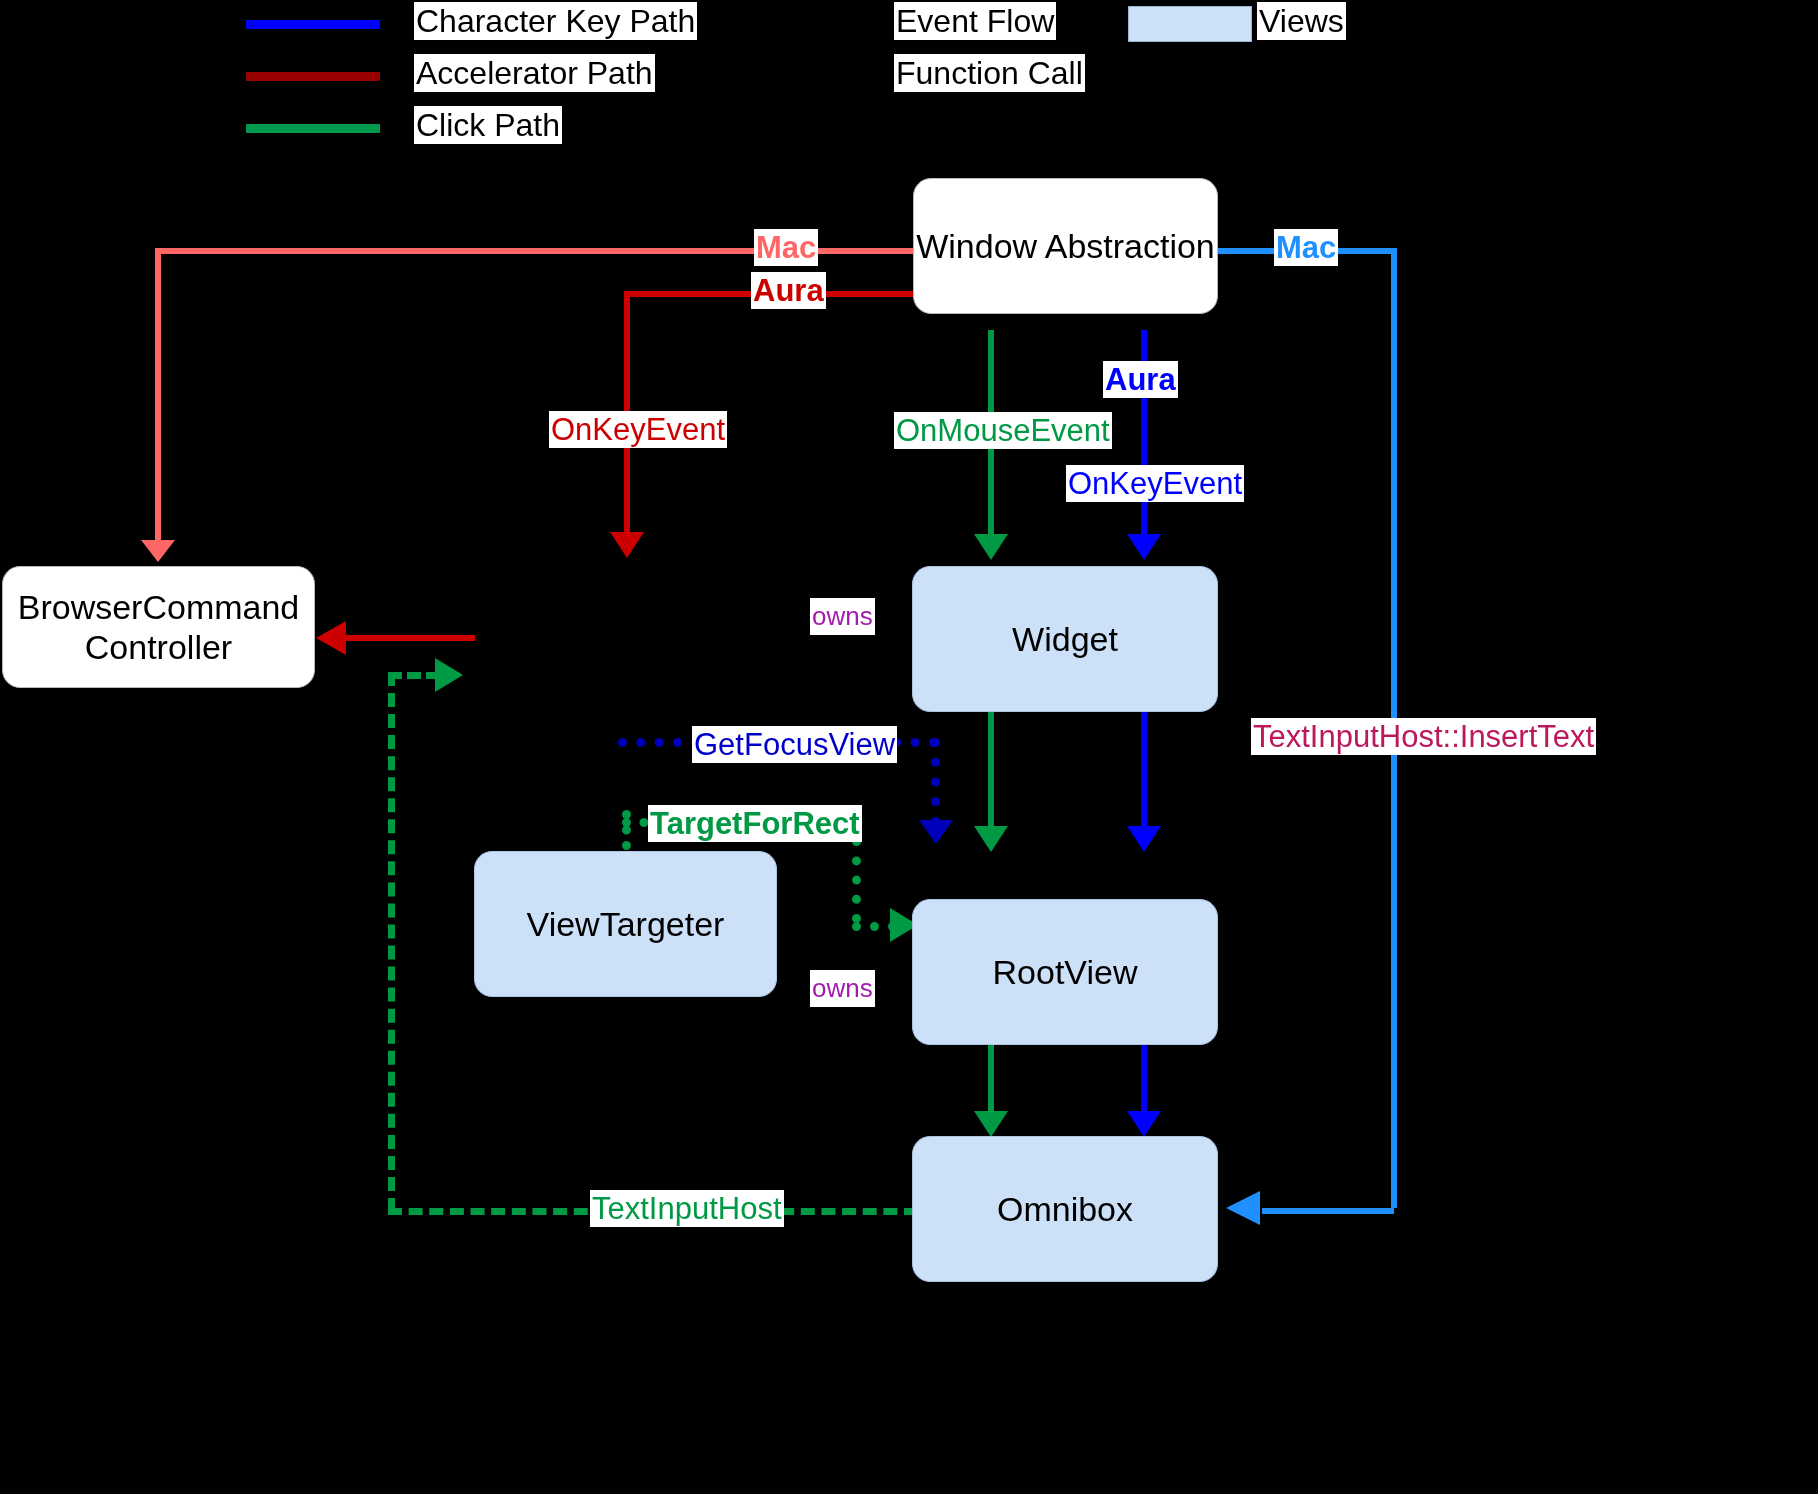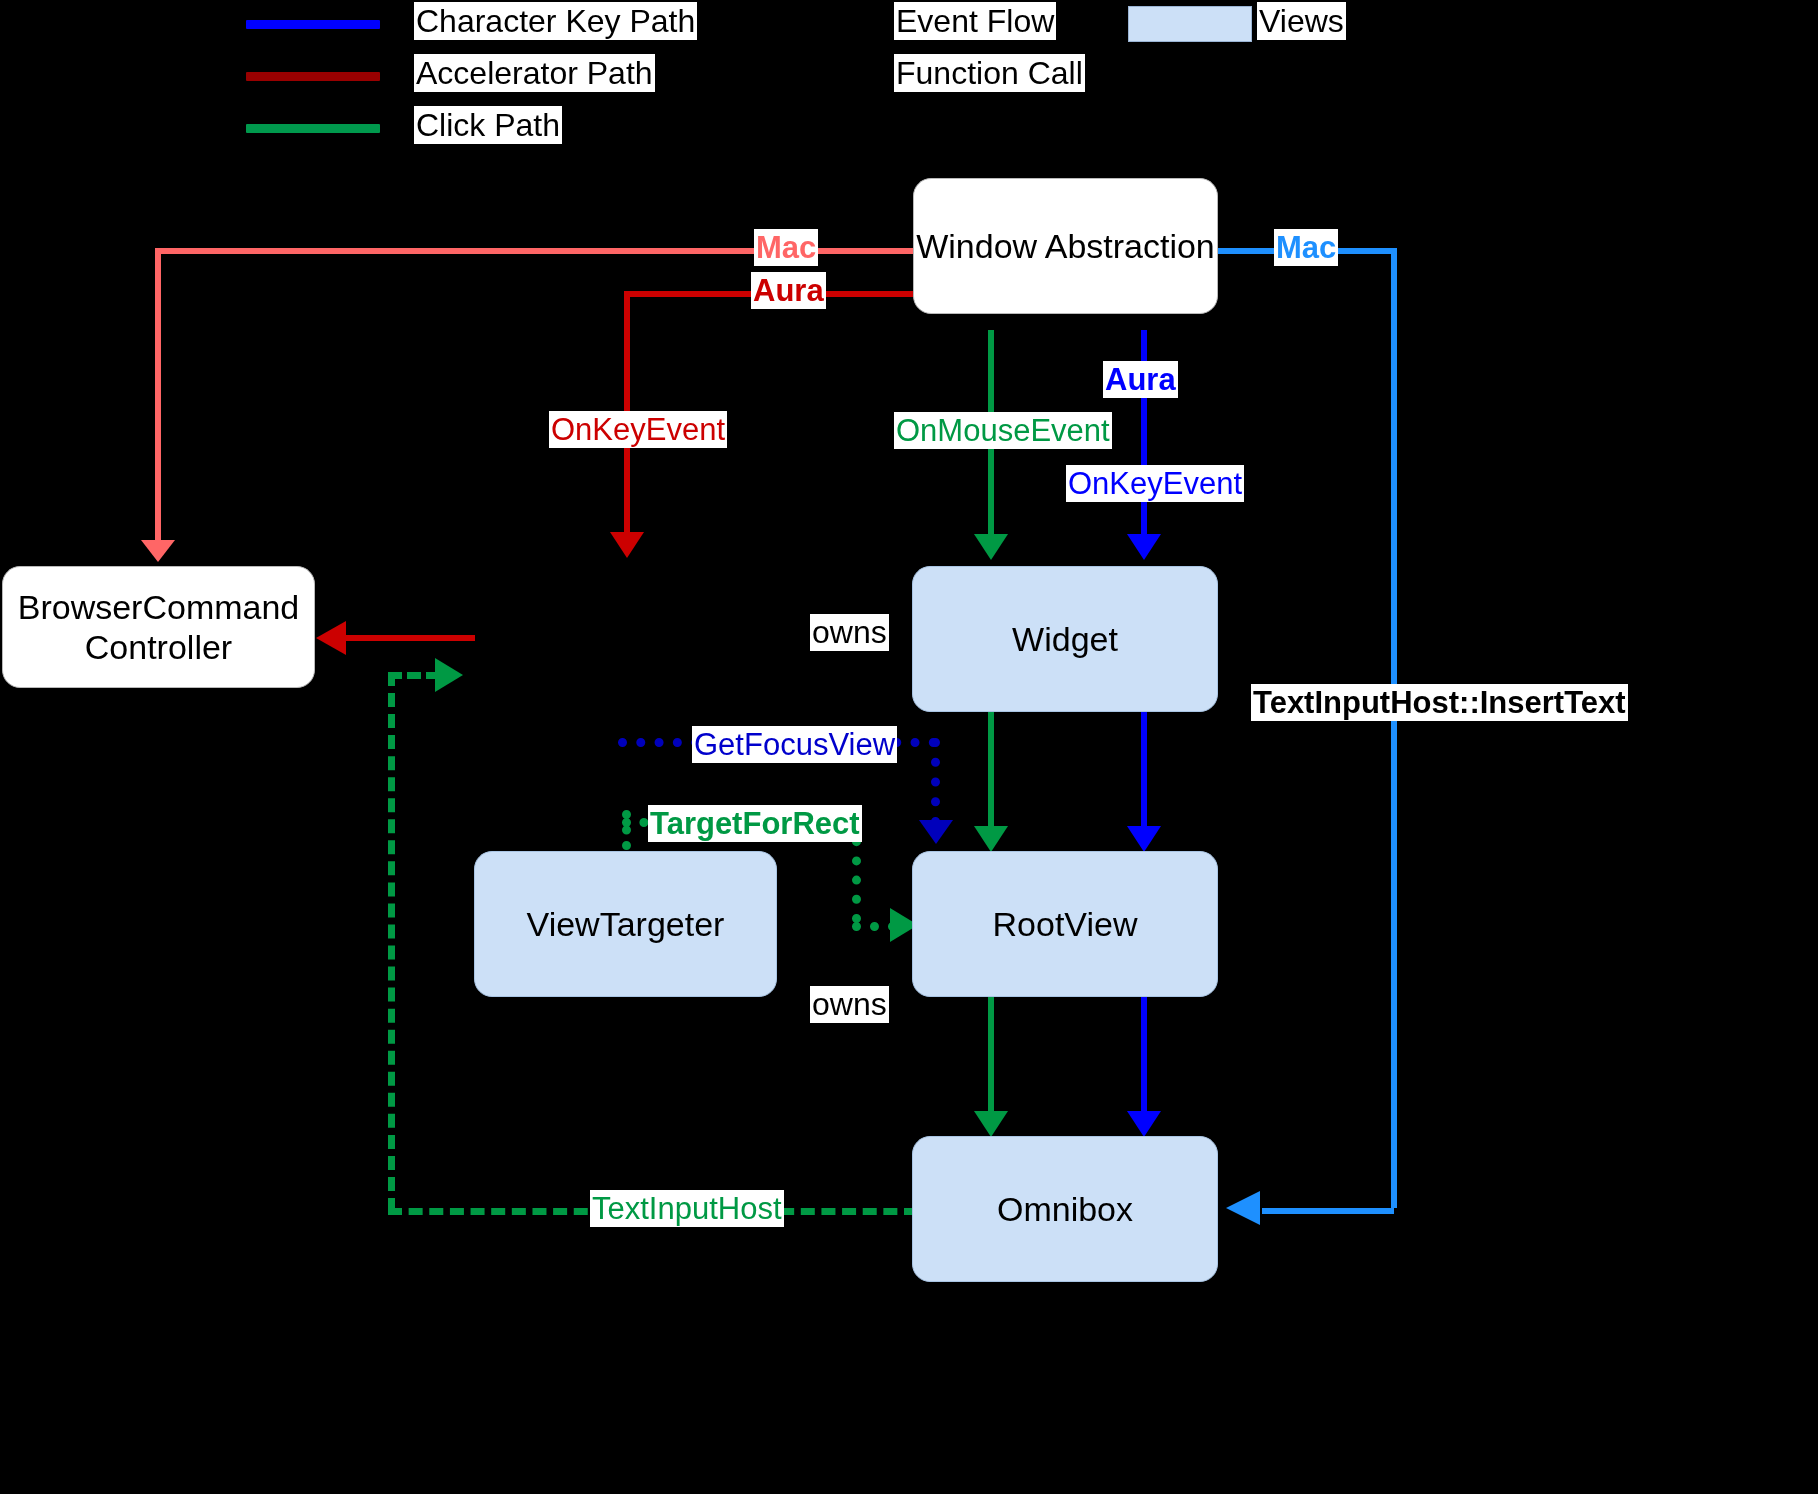--- a/index.html
+++ b/index.html
@@ -41,21 +41,21 @@
   .arrow.down{border-left:17px solid transparent;border-right:17px solid transparent;}
   .arrow.left{border-top:17px solid transparent;border-bottom:17px solid transparent;}
   .arrow.right{border-top:17px solid transparent;border-bottom:17px solid transparent;}
 
   
   .elabel{
     position:absolute;background:#fff;white-space:nowrap;
     font-size:31px;line-height:37px;padding:0 2px;
   }
   .elabel.bold{font-weight:bold;}
-  .plain{position:absolute;background:#fff;color:#000000;font-size:32px;line-height:37px;padding:0 2px;white-space:nowrap;margin-top:16px;}
+  .plain{position:absolute;background:#fff;color:#a21caf;font-size:26px;line-height:37px;padding:0 2px;white-space:nowrap;}
 </style>
 </head>
 <body>
 
 <div id="stage">
 
   <div class="legend">
 
     <div class="lg-swatch" style="left:246px;top:20px;width:134px;background:#0000ff;"></div>
     <div class="lg-label" style="left:414px;top:2px;">Character Key Path</div>
@@ -136,21 +136,21 @@
 
 
   <div class="node views" style="left:912px;top:566px;width:306px;height:146px;">
     <span>Widget</span>
   </div>
 
   <div class="node views" style="left:474px;top:851px;width:303px;height:146px;">
     <span>ViewTargeter</span>
   </div>
 
-  <div class="node views" style="left:912px;top:851px;width:306px;height:146px;">
+  <div class="node views" style="left:912px;top:899px;width:306px;height:146px;">
     <span>RootView</span>
   </div>
 
   <div class="node views" style="left:912px;top:1136px;width:306px;height:146px;">
     <span>Omnibox</span>
   </div>
 
   <div class="elabel bold" style="left:754px;top:229px;color:#ff6666;">Mac</div>
 
   <div class="elabel bold" style="left:751px;top:272px;color:#cc0000;">Aura</div>
@@ -158,21 +158,21 @@
   <div class="elabel bold" style="left:1274px;top:229px;color:#1e90ff;">Mac</div>
 
   <div class="elabel bold" style="left:1103px;top:361px;color:#0000ff;">Aura</div>
 
   <div class="elabel" style="left:549px;top:411px;color:#cc0000;">OnKeyEvent</div>
 
   <div class="elabel" style="left:894px;top:412px;color:#009944;">OnMouseEvent</div>
 
   <div class="elabel" style="left:1066px;top:465px;color:#0000ff;">OnKeyEvent</div>
 
-  <div class="elabel" style="left:1251px;top:684px;color:#000000;font-weight:bold;">TextInputHost::InsertText</div>
+  <div class="elabel" style="left:1251px;top:718px;color:#be185d;">TextInputHost::InsertText</div>
 
   <div class="elabel" style="left:692px;top:726px;color:#0000cc;">GetFocusView</div>
 
   <div class="elabel" style="left:648px;top:805px;color:#009944;font-weight:bold;">TargetForRect</div>
 
   <div class="elabel" style="left:590px;top:1190px;color:#009944;">TextInputHost</div>
 
   <div class="plain" style="left:810px;top:598px;">owns</div>
 
   <div class="plain" style="left:810px;top:970px;">owns</div>

